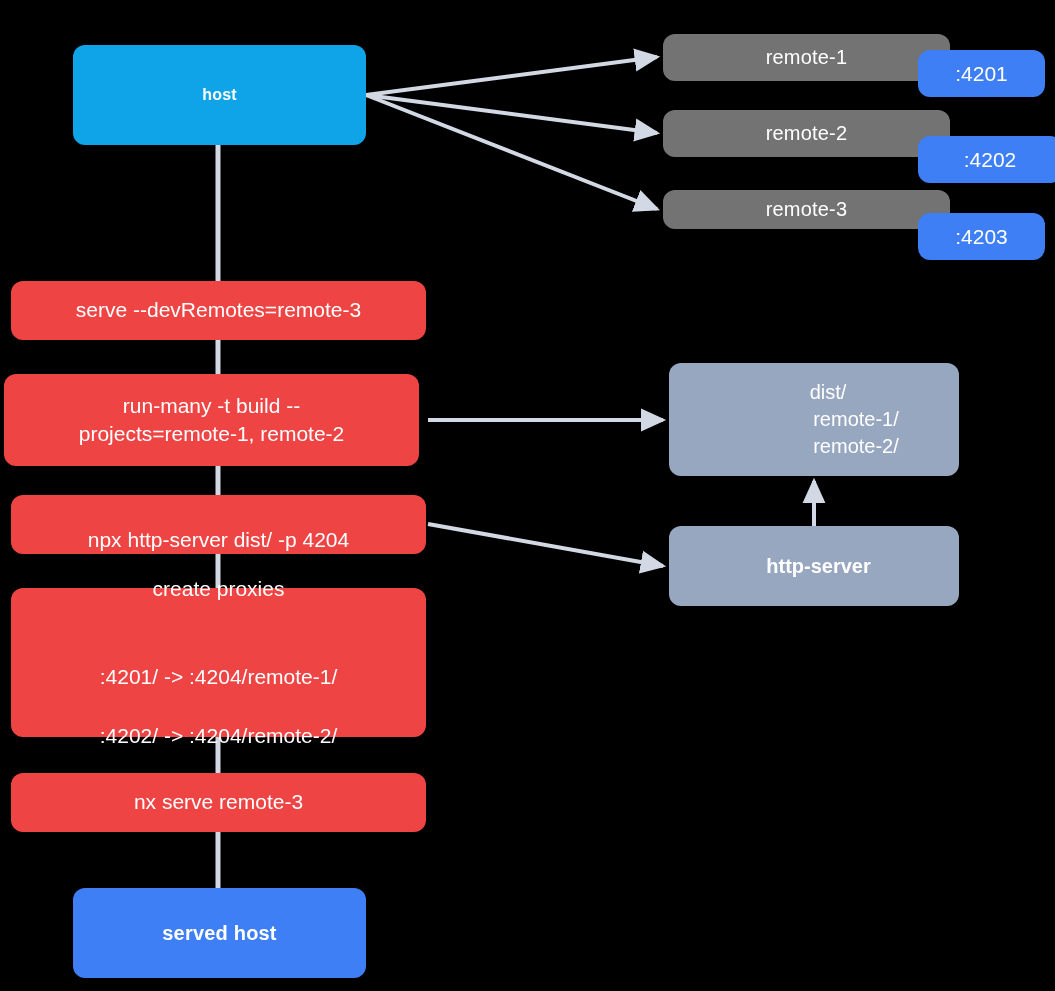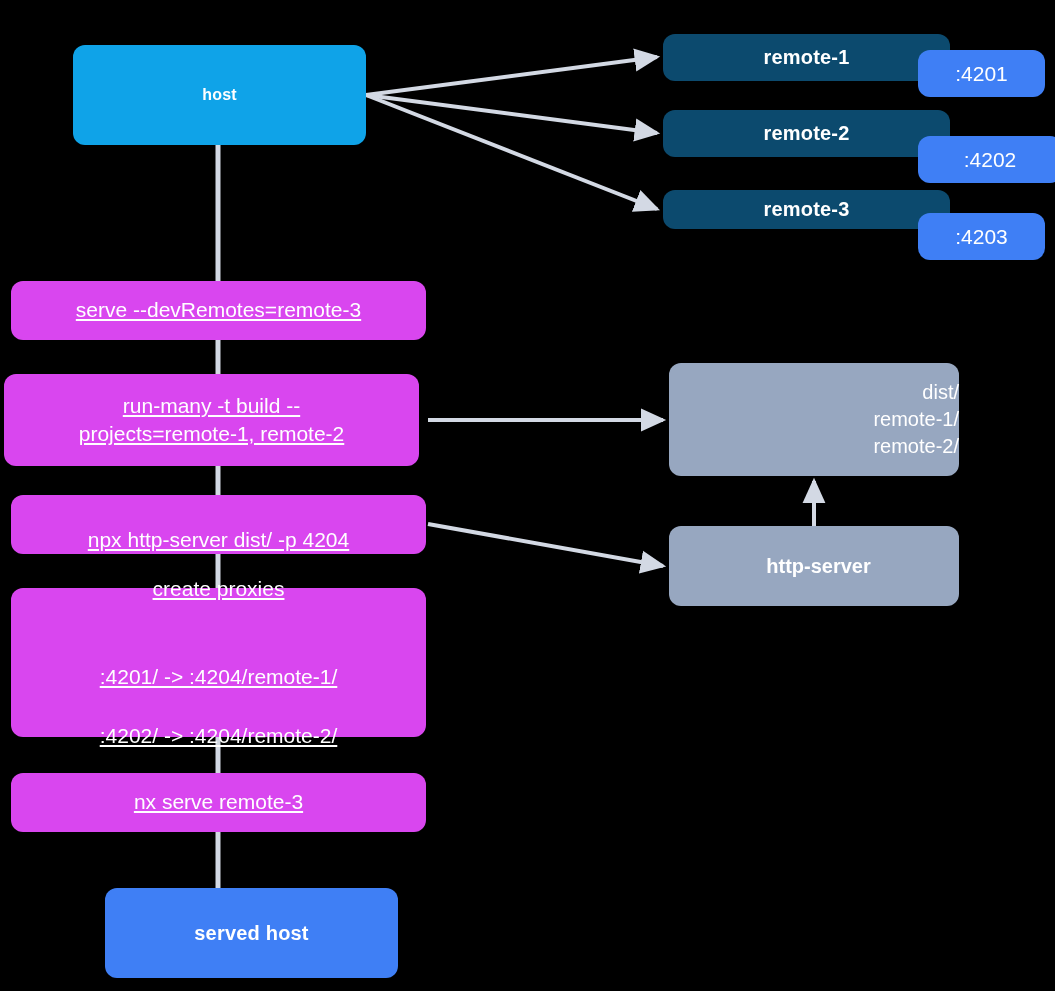--- a/index.html
+++ b/index.html
@@ -47,50 +47,48 @@
     font-weight: bold;
     font-size: 16px;
     letter-spacing: 0.2px;
   }
 
   .node-served {
     background: #3f7ff5;
     font-weight: bold;
     font-size: 20px;
     letter-spacing: 0.2px;
-    margin-left: 32px;
   }
 
   .node-remote {
-    background: #0c4a6e;
-    font-weight: bold;
+    background: #737373;
+    font-weight: normal;
     font-size: 20px;
     letter-spacing: 0.2px;
     z-index: 2;
   }
 
   .node-artifact {
     background: #97a7c0;
     font-weight: normal;
     font-size: 20px;
-    align-items: flex-end;
+    align-items: center;
     padding-left: 28px;
   }
 
   .node-artifact.bold {
     font-weight: bold;
     align-items: center;
     padding-left: 9px;
   }
 
   .node-cmd {
-    background: #d946ef;
+    background: #ef4444;
     font-weight: normal;
     font-size: 21px;
-    text-decoration: underline;
   }
 
   .badge-port {
     position: absolute;
     display: flex;
     align-items: center;
     justify-content: center;
     background: #3f7ff5;
     color: #ffffff;
     border-radius: 12px;

